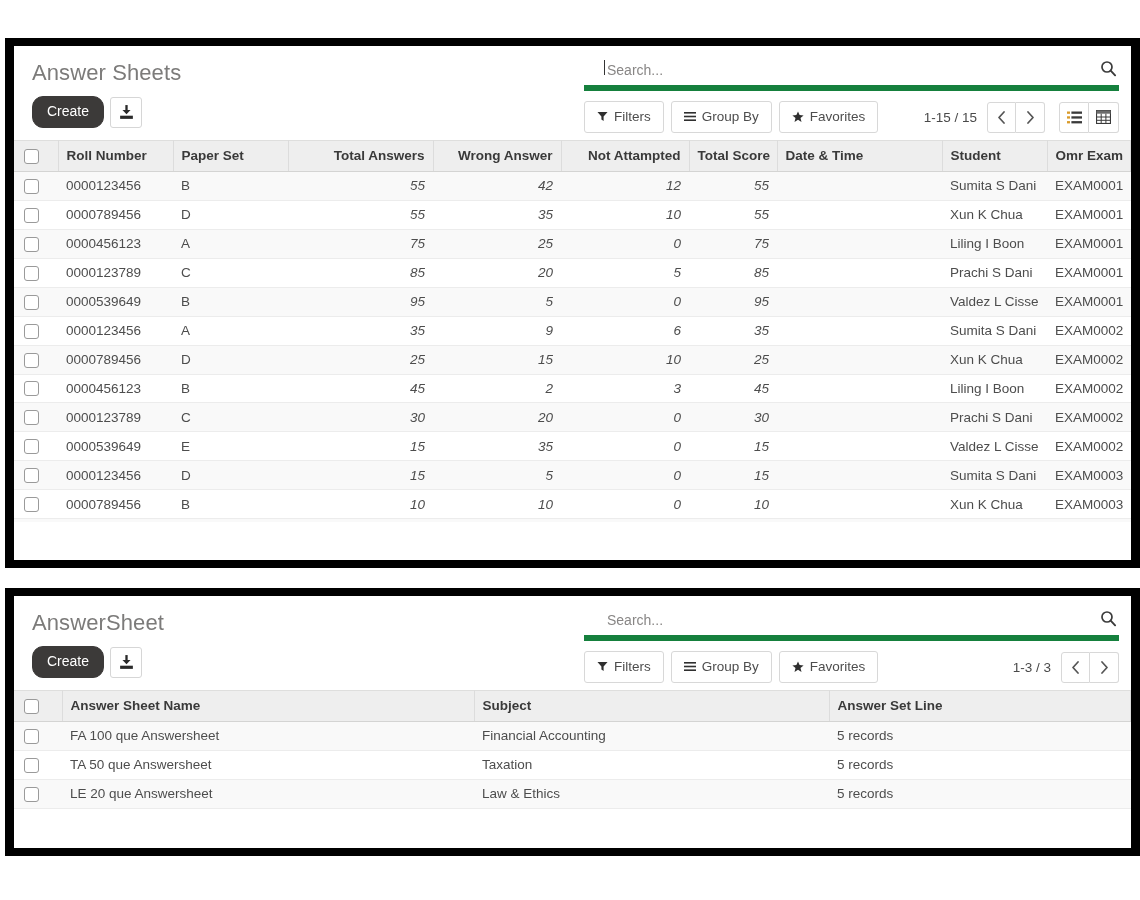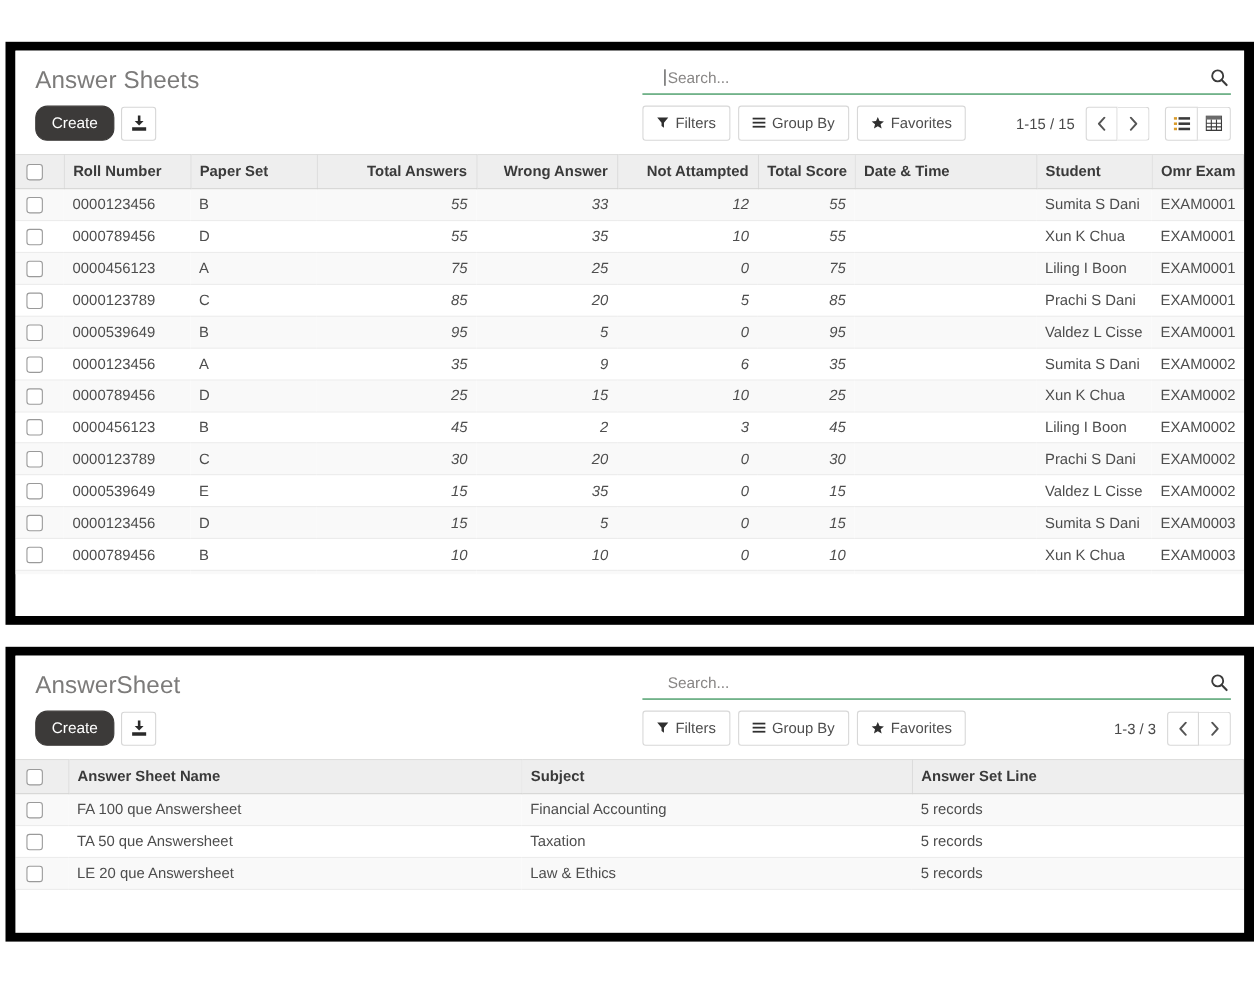--- a/index.html
+++ b/index.html
@@ -64,22 +64,22 @@
   }
 
   
   .search-wrap {
     position: absolute;
     top: 14px;
     left: 570px;
     right: 12px;
   }
   .search-row {
-    display: flex; align-items: center;
-    border-bottom: 1px solid #15803d;
+    display: flex; 
+    border-bottom: 6px solid #15803d;
     padding-bottom: 5px;
     padding-left: 20px;
   }
   .search-input {
     flex: 1;
     border: 0; outline: 0;
     font-size: 14px;
     font-family: "Liberation Sans", sans-serif;
     color: #4c4c4c;
     background: transparent;
@@ -330,21 +330,21 @@
               <th>Student</th>
               <th>Omr Exam</th>
             </tr>
           </thead>
           <tbody>
               <tr>
                 <td style="padding-left: 10px;"><span class="cb"></span></td>
                 <td>0000123456</td>
                 <td>B</td>
                 <td class="num">55</td>
-                <td class="num">33</td>
+                <td class="num">42</td>
                 <td class="num">12</td>
                 <td class="num">55</td>
                 <td></td>
                 <td>Sumita S Dani</td>
                 <td>EXAM0001</td>
               </tr>
               <tr>
                 <td style="padding-left: 10px;"><span class="cb"></span></td>
                 <td>0000789456</td>
                 <td>D</td>

